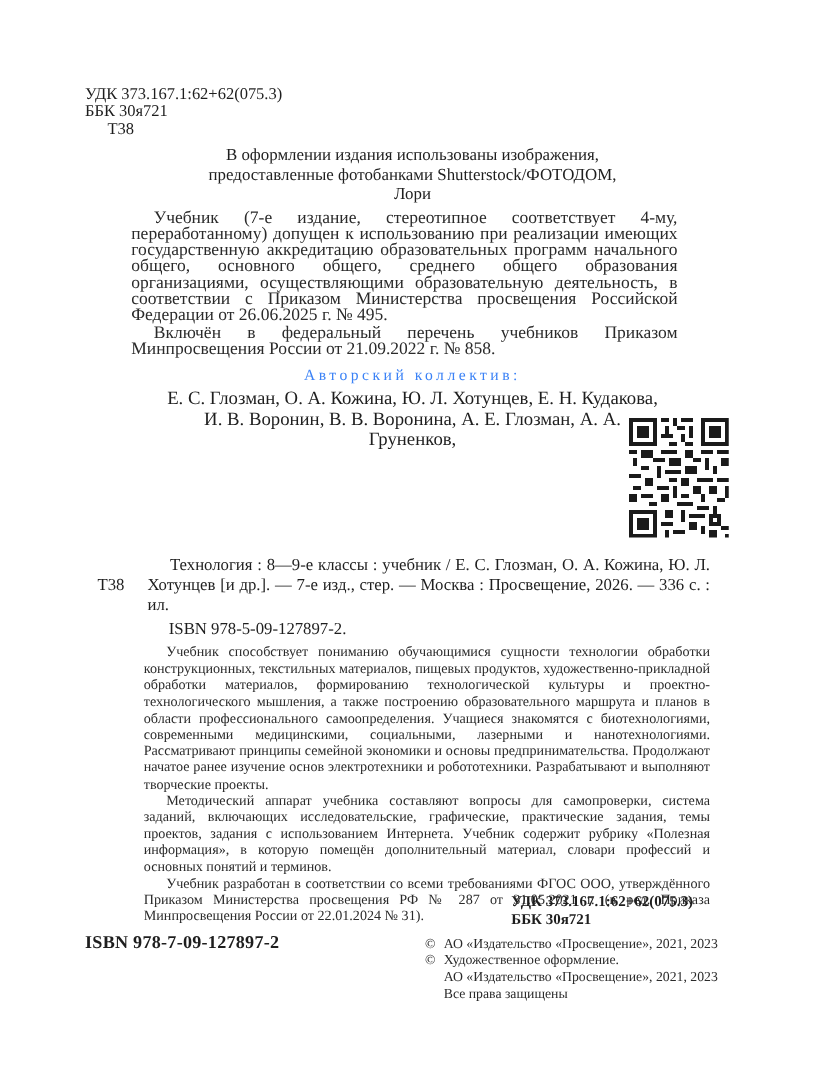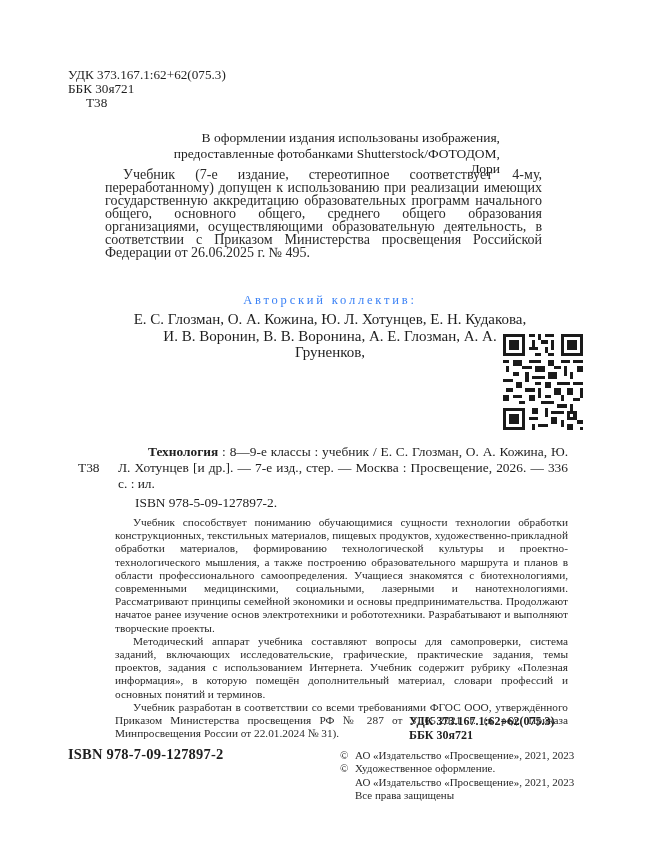--- a/index.html
+++ b/index.html
@@ -5,36 +5,36 @@
     html, body { margin: 0; padding: 0; background: #ffffff; }
     body {
       width: 650px; height: 865px; position: relative; overflow: hidden;
       font-family: "Liberation Serif", "DejaVu Serif", serif;
       color: #1e1e1e;
     }
     .abs { position: absolute; }
     .hdr { font-size: 13.2px; line-height: 14px; }
     .hdr div { white-space: nowrap; }
 
-    .credits { left: 160px; top: 130px; width: 340px; text-align: right; font-size: 13.5px; line-height: 15.5px; }
+    .credits { left: 160px; top: 116px; width: 340px; text-align: center; font-size: 13.5px; line-height: 15.5px; }
 
     .approval { left: 105px; top: 168px; width: 437px; font-size: 14px; line-height: 13px; color: #2a2a2a; }
     .approval p { margin: 0; text-align: justify; text-align-last: left; }
     .approval p + p { margin-top: 1px; }
     .indent { text-indent: 18px; }
 
     .authors-title { left: 160px; top: 293px; width: 340px; text-align: center; font-size: 12.5px; letter-spacing: 2.8px; color: #3b82f6; }
     .authors { left: 130px; top: 311px; width: 400px; text-align: center; font-size: 15px; line-height: 16.5px; }
 
     .qr { left: 503px; top: 334px; width: 80px; height: 96px; }
 
     .biblio { left: 118px; top: 444px; width: 450px; font-size: 13.4px; line-height: 16px; }
     .biblio p { margin: 0; text-align: justify; }
     .biblio .t38 { position: absolute; left: -40px; top: 16px; }
-    .bold { font-weight: bold; margin-left: 12px; }
+    .bold { font-weight: normal; }
     .isbn-line { left: 135px; top: 495px; font-size: 13.4px; }
 
     .annot { left: 115px; top: 516px; width: 453px; font-size: 11.3px; line-height: 13.2px; color: #2a2a2a; }
     .annot p { margin: 0; text-align: justify; text-align-last: left; }
 
     .udk-right { left: 409px; top: 715px; font-size: 12px; line-height: 13.5px; font-weight: bold; }
     .isbn-big { left: 68px; top: 746px; font-size: 14.5px; font-weight: bold; letter-spacing: 0.2px; }
     .copy { left: 340px; top: 749px; font-size: 11px; line-height: 13.4px; color: #2a2a2a; white-space: nowrap; }
     .copy .c { display: inline-block; width: 15px; }
     .copy .pad { padding-left: 15px; }
@@ -48,20 +48,21 @@
   <div style="padding-left:18px;">Т38</div>
 </div>
 
 <div class="abs credits">
   <div>В оформлении издания использованы изображения,</div>
   <div>предоставленные фотобанками Shutterstock/ФОТОДОМ, Лори</div>
 </div>
 
 <div class="abs approval">
   <p class="indent">Учебник (7-е издание, стереотипное соответствует 4-му, переработанному) допущен к использованию при реализации имеющих государственную аккредитацию образовательных программ начального общего, основного общего, среднего общего образования организациями, осуществляющими образовательную деятельность, в соответствии с Приказом Министерства просвещения Российской Федерации от 26.06.2025 г. № 495.</p>
+  <p class="indent">Включён в федеральный перечень учебников Приказом Минпросвещения России от 21.09.2022 г. № 858.</p>
 </div>
 
 <div class="abs authors-title">Авторский коллектив:</div>
 <div class="abs authors">
   <div>Е. С. Глозман, О. А. Кожина, Ю. Л. Хотунцев, Е. Н. Кудакова,</div>
   <div>И. В. Воронин, В. В. Воронина, А. Е. Глозман, А. А. Груненков,</div>
 </div>
 
 <div class="abs qr">
   <svg width="80" height="96" viewBox="0 0 25 30" shape-rendering="crispEdges" xmlns="http://www.w3.org/2000/svg">

